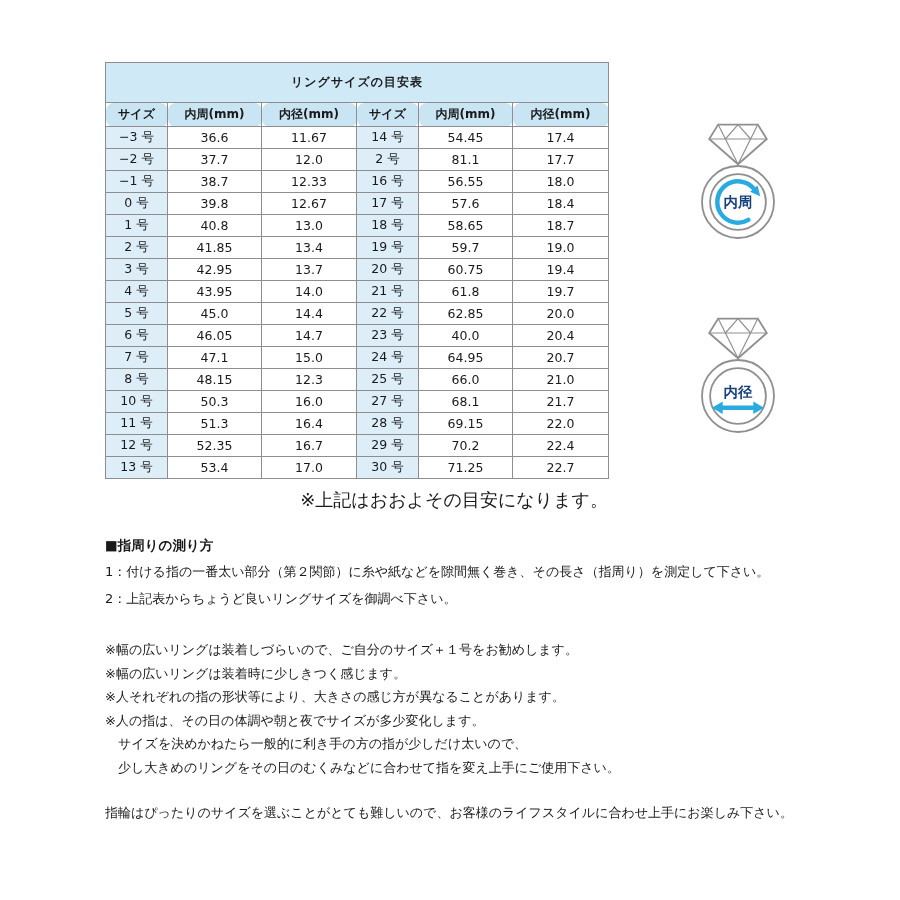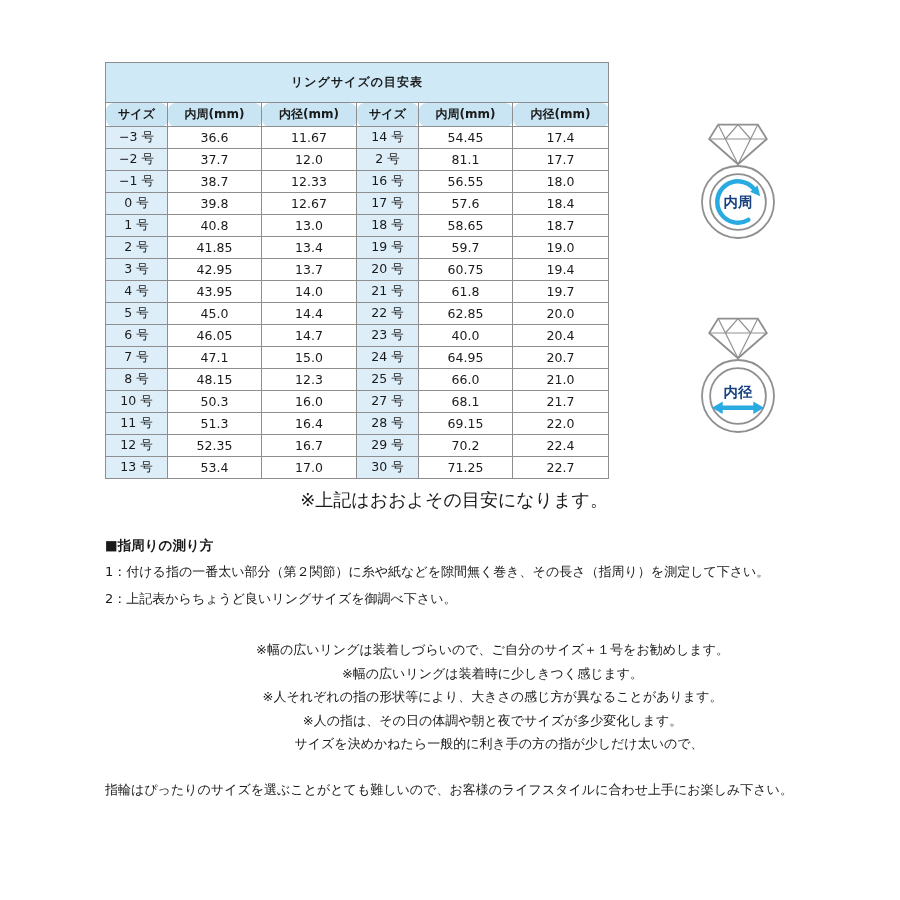--- a/index.html
+++ b/index.html
@@ -53,21 +53,21 @@
     fill:var(--label-navy,#17417e);
     font-weight:bold;
     font-size:16px;
     font-family:"DejaVu Sans","Liberation Sans",sans-serif;
   }
 
   
   .text-block { position:absolute; left:105px; top:536px; width:775px; font-size:13px; line-height:18px; }
   .heading { font-weight:bold; font-size:13.5px; }
   .steps p { margin-top:9px; }
-  .notes { margin-top:30px;text-align:center; }
+  .notes { margin-top:30px; }
   .notes p { line-height:23.5px; }
   .closing { margin-top:25px; }
 </style>
 </head>
 <body>
 
 <div class="canvas">
 
   <div class="table-wrap">
     <table>
@@ -272,17 +272,18 @@
     <div class="steps">
       <p>1：付ける指の一番太い部分（第２関節）に糸や紙などを隙間無く巻き、その長さ（指周り）を測定して下さい。</p>
       <p>2：上記表からちょうど良いリングサイズを御調べ下さい。</p>
     </div>
     <div class="notes">
         <p>※幅の広いリングは装着しづらいので、ご自分のサイズ＋１号をお勧めします。</p>
         <p>※幅の広いリングは装着時に少しきつく感じます。</p>
         <p>※人それぞれの指の形状等により、大きさの感じ方が異なることがあります。</p>
         <p>※人の指は、その日の体調や朝と夜でサイズが多少変化します。</p>
         <p>　サイズを決めかねたら一般的に利き手の方の指が少しだけ太いので、</p>
+        <p>　少し大きめのリングをその日のむくみなどに合わせて指を変え上手にご使用下さい。</p>
       </div>
     <p class="closing">指輪はぴったりのサイズを選ぶことがとても難しいので、お客様のライフスタイルに合わせ上手にお楽しみ下さい。</p>
   </div>
 
 </div>
 
 </body></html>

